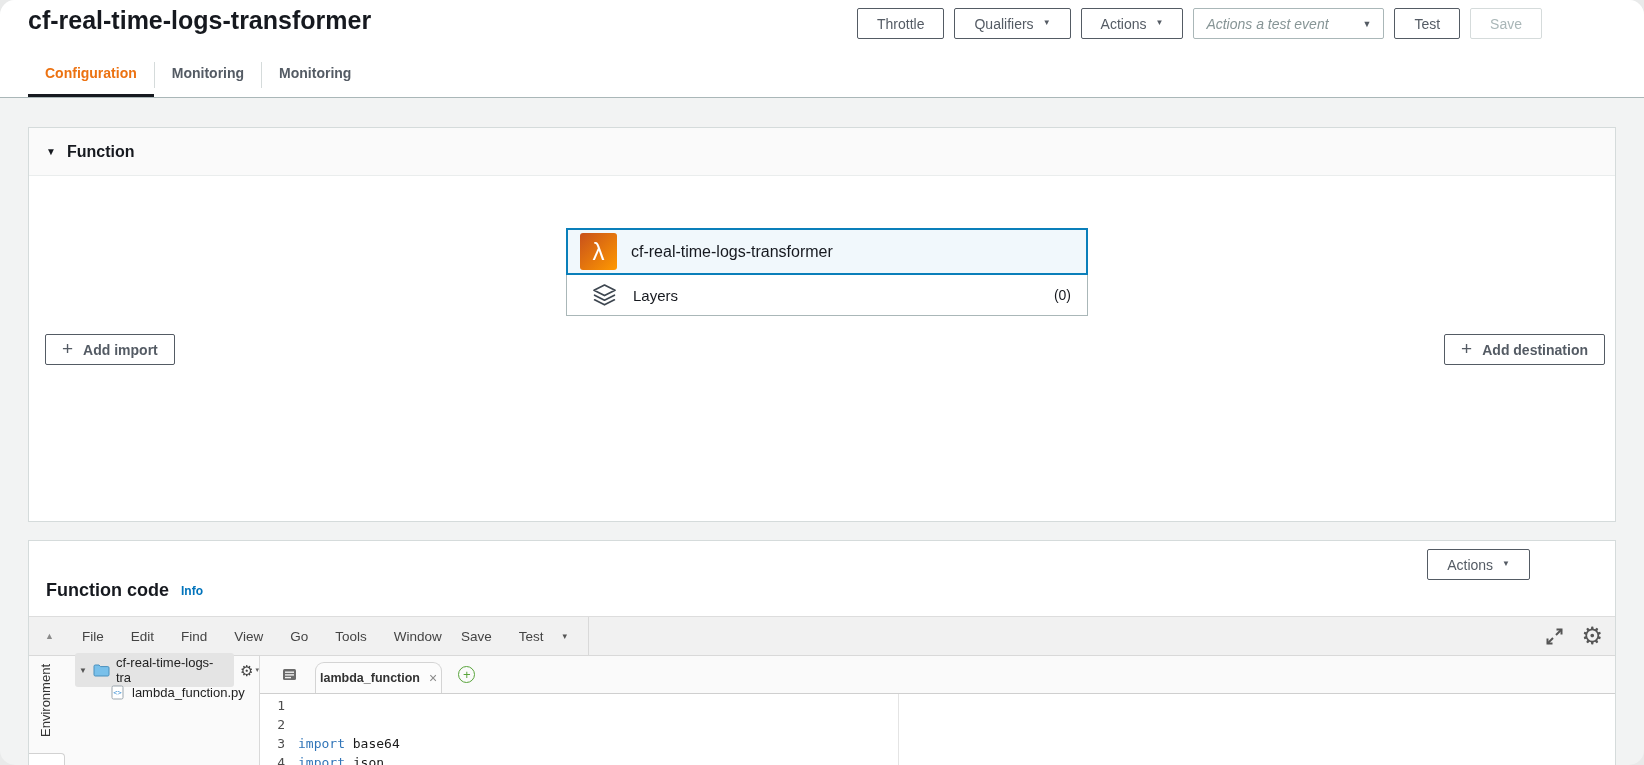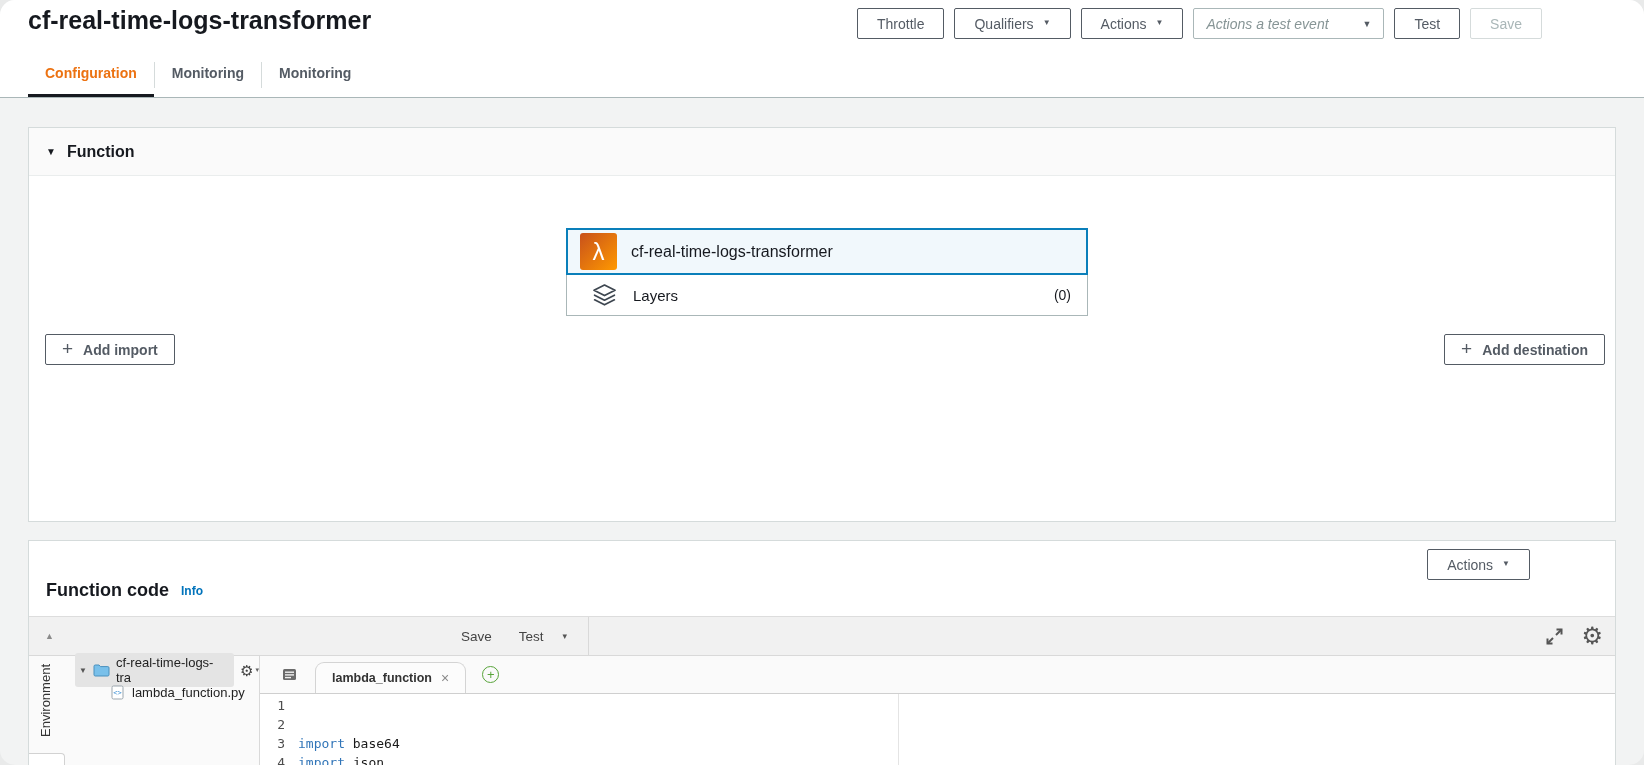--- a/index.html
+++ b/index.html
@@ -73,21 +73,21 @@
   .tree-pill { display:flex; align-items:center; gap:6px; background:#e4e4e4; border-radius:3px; padding:2px 6px 2px 4px; }
   .tree-caret { font-size:8px; color:#555; }
   .tree-gear { margin-left:6px; display:flex; align-items:center; gap:2px; cursor:pointer; }
   .tree-gear .g { font-size:15px; color:#444; line-height:1; }
   .tree-gear .c { font-size:7px; color:#666; }
   .tree-row2 { height:23px; display:flex; align-items:center; gap:8px; padding-left:48px; cursor:pointer; }
   .ws-divider { width:1px; background:#d9d9d9; flex:none; }
   .editor { flex:1; position:relative; background:#fff; }
   .tabstrip { height:38px; background:#fafafa; border-bottom:1px solid #cfcfcf; display:flex; align-items:center; }
   .tablist-icon { margin-left:22px; cursor:pointer; display:flex; }
-  .ed-tab { margin-left:18px; align-self:flex-end; height:31px; background:#fcfcfc; border:1px solid #d4d4d4; border-bottom:none; border-radius:9px 9px 0 0; padding:0 16px; display:flex; align-items:center; gap:9px; font-size:12.5px; font-weight:bold; color:#333; cursor:pointer; }
+  .ed-tab { margin-left:18px; align-self:flex-end; height:31px; background:#fcfcfc; border:1px solid #d4d4d4; border-bottom:none; border-radius:9px 9px 0 0; padding:0 4px; display:flex; align-items:center; gap:9px; font-size:12.5px; font-weight:bold; color:#333; cursor:pointer; }
   .ed-tab .close { color:#8a8a8a; font-size:14px; font-weight:400; cursor:pointer; }
   .plus-circle { margin-left:16px; width:17px; height:17px; border-radius:50%; border:1px solid #58a43a; color:#58a43a; display:grid; place-items:center; font-size:13px; line-height:1; cursor:pointer; }
   .codearea { position:absolute; left:0; right:0; top:38px; bottom:0; font-family:"DejaVu Sans Mono",monospace; font-size:13px; padding-top:2px; cursor:text; }
   .print-margin { position:absolute; left:638px; top:0; bottom:0; width:1px; background:#e4e4e4; }
   .code-line { display:flex; height:19px; line-height:19px; }
   .code-line .ln { width:38px; flex:none; text-align:right; padding-right:13px; color:#4d4d4d; }
   .code-line .lt { white-space:pre; color:#1a1a1a; }
   .code-line .kw { color:#3175b8; }
   .bl-box { position:absolute; left:0; bottom:0; width:36px; height:13px; background:#fff; border:1px solid #d2d2d2; border-left:none; border-bottom:none; border-top-right-radius:4px; }
   svg { display:block; }
@@ -180,20 +180,29 @@
       <span class="hd">Function code</span>
       <span class="info-link">Info</span>
       <button class="btn code-actions">
         <span>Actions</span>
         <span class="caret">▼</span>
       </button>
     </div>
 
     <div class="menu-bar">
       <span class="collapse-tri">▲</span>
+      <div class="menu-items">
+          <span>File</span>
+          <span>Edit</span>
+          <span>Find</span>
+          <span>View</span>
+          <span>Go</span>
+          <span>Tools</span>
+          <span>Window</span>
+        </div>
       <div class="menu-right">
         <span>Save</span>
         <span>Test</span>
         <span class="mcaret">▾</span>
         <span class="menu-vsep"></span>
       </div>
       <div class="menu-icons">
         <span>
           <svg width="19" height="19" viewBox="0 0 19 19" stroke="#555" stroke-width="2" fill="none">
             <path d="M11.5 2.5 H16.5 V7.5"></path>

